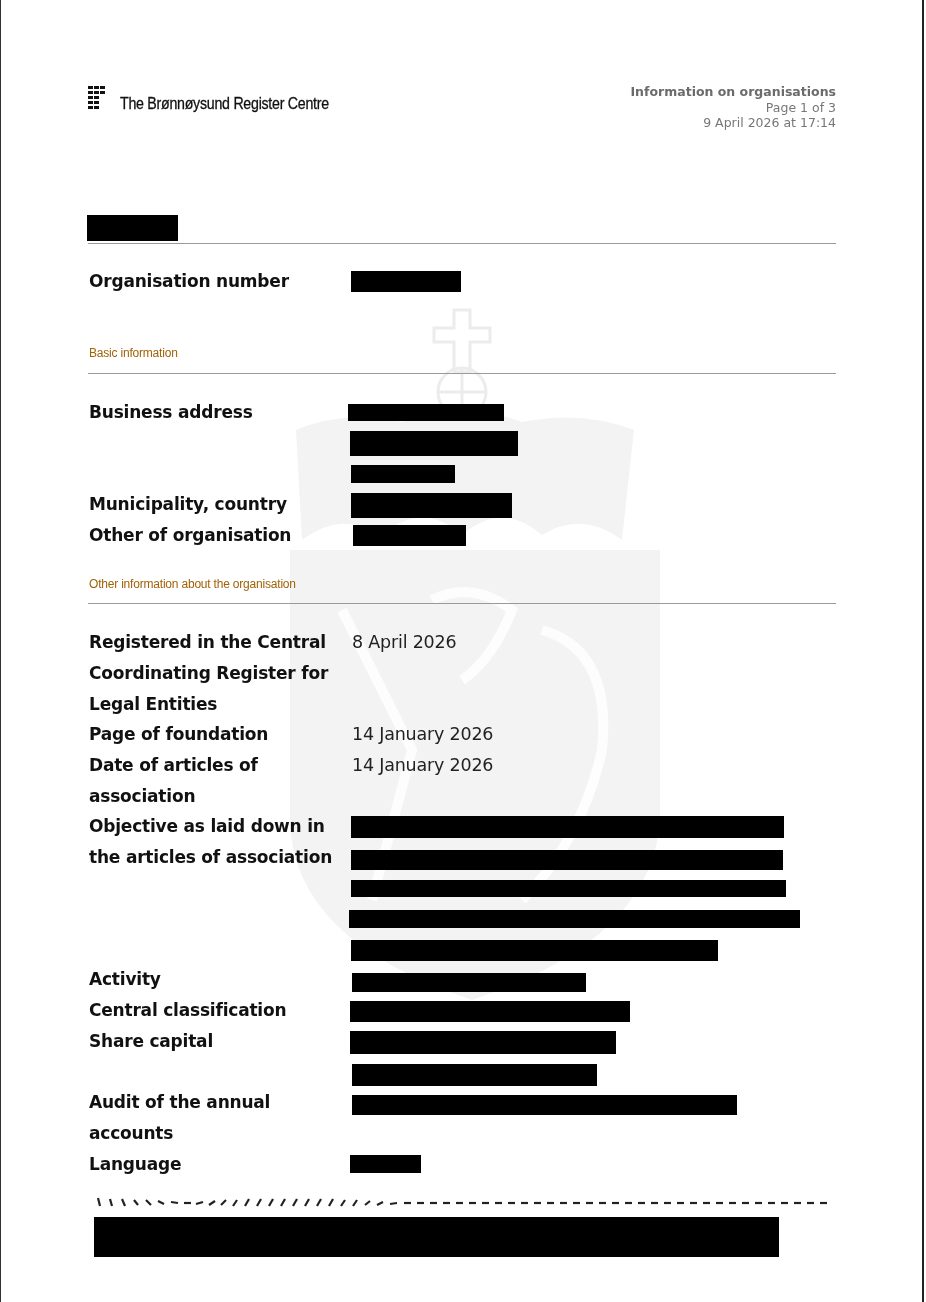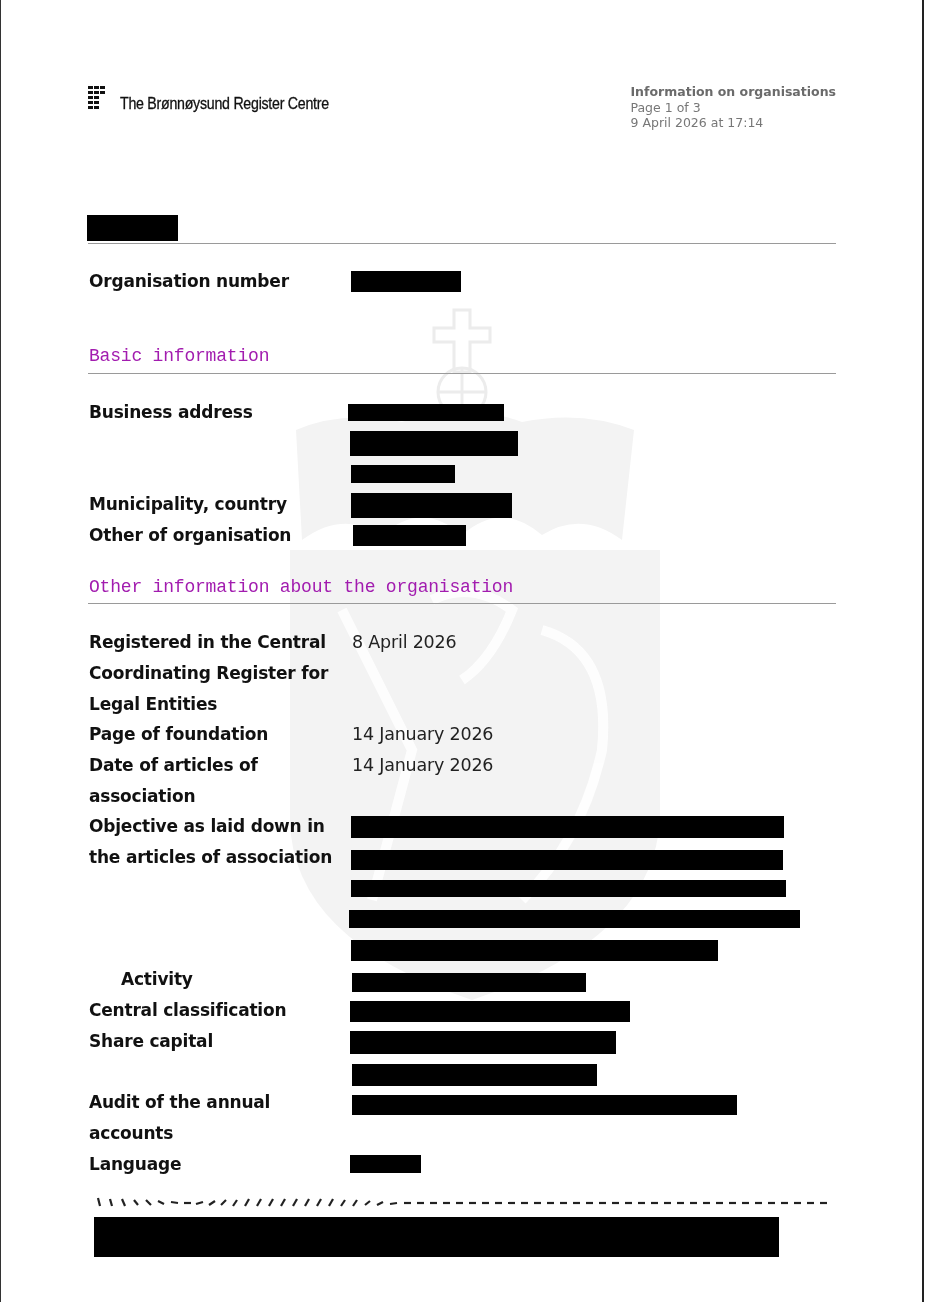--- a/index.html
+++ b/index.html
@@ -9,28 +9,28 @@
     .page-border-right { position: absolute; left: 922px; top: 0; width: 2px; height: 1302px; background: #222; }
 
     
     .watermark { position: absolute; left: 282px; top: 300px; width: 380px; height: 700px; pointer-events: none; }
 
     
     .logo { position: absolute; left: 88px; top: 86px; display: flex; align-items: center; }
     .logo-mark { width: 26px; height: 26px; position: relative; }
     .logo-mark i { position: absolute; height: 3px; width: 5px; background: #111; }
     .logo-text { position: absolute; left: 120px; top: 94px; font-family: "Liberation Sans", sans-serif; font-size: 16.5px; font-weight: normal; letter-spacing: -0.3px; transform: scaleX(0.86); transform-origin: left center; color: #111; white-space: nowrap; -webkit-text-stroke: 0.3px #111; }
-    .meta { position: absolute; right: 90px; top: 84px; font-family: "DejaVu Sans", sans-serif; font-size: 12.5px; line-height: 15.5px; color: #777; }
+    .meta { position: absolute; right: 90px; top: 84px; text-align: right; font-family: "DejaVu Sans", sans-serif; font-size: 12.5px; line-height: 15.5px; color: #777; }
     .meta .meta-title { font-weight: bold; color: #6b6b6b; }
 
     .redact { position: absolute; background: #000; }
     .rule { position: absolute; left: 88px; width: 748px; height: 1px; background: #9a9a9a; }
     .label { position: absolute; left: 89px; font-family: "DejaVu Sans", sans-serif; font-weight: bold; font-size: 17px; color: #111; white-space: nowrap; letter-spacing: -0.2px; }
     .value { position: absolute; left: 352px; font-family: "DejaVu Sans", sans-serif; font-size: 17.5px; color: #222; white-space: nowrap; letter-spacing: -0.2px; }
-    .section { position: absolute; left: 89px; font-family: Liberation Mono, monospace; font-size: 18px; color: #a21caf; white-space: nowrap; letter-spacing: -0.2px; }
+    .section { position: absolute; left: 89px; font-family: Liberation Sans, sans-serif; font-size: 12px; color: #a16207; white-space: nowrap; letter-spacing: -0.2px; }
     .cut-line { position: absolute; left: 94px; top: 1196px; width: 740px; height: 14px; }
   </style>
 </head>
 <body>
 
 <div class="page-border-left"></div>
 <div class="page-border-right"></div>
 
 <svg class="watermark" viewBox="0 0 380 700">
   <g fill="none" stroke="#ececec" stroke-width="3">
@@ -114,21 +114,21 @@
 <div class="value" style="top:755px;">14 January 2026</div>
 
 <div class="label" style="top:816px;">Objective as laid down in</div>
 <div class="label" style="top:847px;">the articles of association</div>
 <div class="redact" style="left:351px; top:816px; width:433px; height:22px;"></div>
 <div class="redact" style="left:351px; top:850px; width:432px; height:20px;"></div>
 <div class="redact" style="left:351px; top:880px; width:435px; height:17px;"></div>
 <div class="redact" style="left:349px; top:910px; width:451px; height:18px;"></div>
 <div class="redact" style="left:351px; top:940px; width:367px; height:21px;"></div>
 
-<div class="label" style="top:969px;margin-left:32px;">Activity</div>
+<div class="label" style="top:969px;">Activity</div>
 <div class="redact" style="left:352px; top:973px; width:234px; height:19px;"></div>
 
 <div class="label" style="top:1000px;">Central classification</div>
 <div class="redact" style="left:350px; top:1001px; width:280px; height:21px;"></div>
 
 <div class="label" style="top:1031px;">Share capital</div>
 <div class="redact" style="left:350px; top:1031px; width:266px; height:23px;"></div>
 <div class="redact" style="left:352px; top:1064px; width:245px; height:22px;"></div>
 
 <div class="label" style="top:1092px;">Audit of the annual</div>

